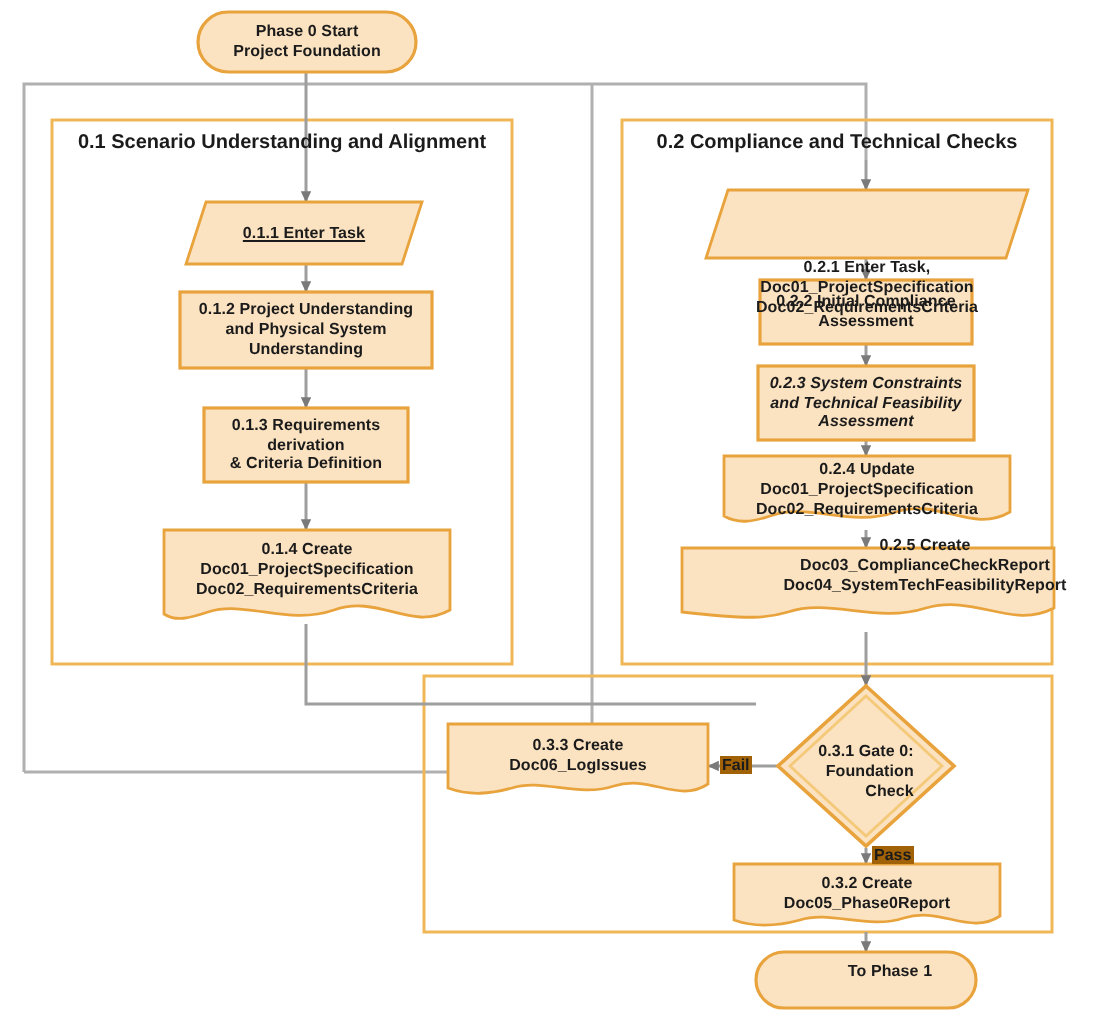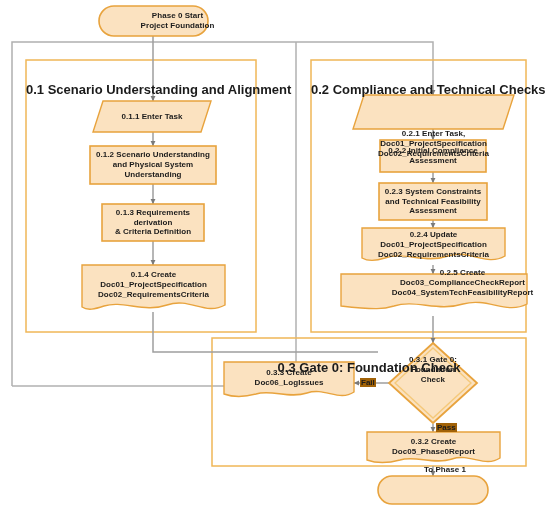--- a/index.html
+++ b/index.html
@@ -29,27 +29,26 @@
     font-size:8px;
     font-weight:bold;
     color:#1b1b1b;
     line-height:1.24;
     letter-spacing:0.05px;
     white-space:pre-line;
     pointer-events:none;
   }
   .grp-title{
     position:absolute;
-    font-size:13px;
+    font-size:10px;
     font-weight:bold;
     color:#1b1b1b;
     text-align:center;
     white-space:nowrap;
     pointer-events:none;
-    margin-top:16px;
   }
   .edge-label{
     position:absolute;
     font-size:8px;
     font-weight:bold;
     color:#1b1b1b;
     white-space:nowrap;
     background:#a16207;
     padding:0 1px;
     pointer-events:none;
@@ -140,69 +139,68 @@
 
     <path d="M224,362 L354,362 L354,392 C339,402 325,387 307,393 C289,399 271,389 256,394 C245,397 235,398 224,394 z" fill="#fbe2c0" stroke="#e8a33d" stroke-width="1.4"></path>
 
     <path d="M367,432 L500,432 L500,458 C485,468 470,453 452,459 C434,465 415,455 400,460 C389,463 378,464 367,460 z" fill="#fbe2c0" stroke="#e8a33d" stroke-width="1.4"></path>
 
     <rect x="378" y="476" width="110" height="28" rx="14" ry="14" fill="#fbe2c0" stroke="#e8a33d" stroke-width="1.6"></rect>
   </svg>
 
   <div class="grp-title" style="left:26px;top:66px;width:230px;">0.1 Scenario Understanding and Alignment</div>
   <div class="grp-title" style="left:311px;top:66px;width:215px;">0.2 Compliance and Technical Checks</div>
-  <div class="grp-title" style="left:212px;top:344px;width:314px;">0.3 Gate 0: Foundation Check</div>
-
-  <div class="node-text" style="left:99px;top:6px;width:109px;height:30px;padding-left:24px;">Phase 0 Start
+
+  <div class="node-text" style="left:99px;top:6px;width:109px;height:30px;">Phase 0 Start
 Project Foundation</div>
 
-  <div class="node-text" style="left:93px;top:101px;width:118px;height:31px;">0.1.1 Enter Task</div>
-
-  <div class="node-text" style="left:88px;top:146px;width:130px;height:38px;">0.1.2 Scenario Understanding
+  <div class="node-text" style="left:93px;top:101px;width:118px;height:31px;text-decoration:underline;">0.1.1 Enter Task</div>
+
+  <div class="node-text" style="left:88px;top:146px;width:130px;height:38px;">0.1.2 Project Understanding
 and Physical System
 Understanding</div>
 
   <div class="node-text" style="left:100px;top:204px;width:106px;height:37px;text-align:center;">0.1.3 Requirements
 derivation
 &amp; Criteria Definition</div>
 
   <div class="node-text" style="left:82px;top:266px;width:143px;height:38px;">0.1.4 Create
 Doc01_ProjectSpecification
 Doc02_RequirementsCriteria</div>
 
   <div class="node-text" style="left:353px;top:95px;width:161px;height:34px;margin-top:32px;">0.2.1 Enter Task,
 Doc01_ProjectSpecification
 Doc02_RequirementsCriteria</div>
 
   <div class="node-text" style="left:378px;top:140px;width:110px;height:32px;">0.2.2 Initial Compliance
 Assessment</div>
 
-  <div class="node-text" style="left:377px;top:183px;width:112px;height:37px;">0.2.3 System Constraints
+  <div class="node-text" style="left:377px;top:183px;width:112px;height:37px;font-style:italic;">0.2.3 System Constraints
 and Technical Feasibility
 Assessment</div>
 
   <div class="node-text" style="left:362px;top:229px;width:143px;height:32px;">0.2.4 Update
 Doc01_ProjectSpecification
 Doc02_RequirementsCriteria</div>
 
   <div class="node-text" style="left:340px;top:267px;width:209px;height:32px;margin-left:18px;">0.2.5 Create
 Doc03_ComplianceCheckReport
 Doc04_SystemTechFeasibilityReport</div>
 
-  <div class="node-text" style="left:393px;top:348px;width:80px;height:44px;">0.3.1 Gate 0:
+  <div class="node-text" style="left:393px;top:364px;width:80px;height:44px;text-align:right;">0.3.1 Gate 0:
 Foundation
 Check</div>
 
   <div class="node-text" style="left:224px;top:364px;width:130px;height:28px;">0.3.3 Create
 Doc06_LogIssues</div>
 
   <div class="node-text" style="left:367px;top:434px;width:133px;height:26px;">0.3.2 Create
 Doc05_Phase0Report</div>
 
-  <div class="node-text" style="left:378px;top:456px;width:134px;height:28px;">To Phase 1</div>
+  <div class="node-text" style="left:378px;top:472px;width:134px;height:28px;">To Phase 1</div>
 
   <div class="edge-label" style="left:360px;top:378px;">Fail</div>
 
   <div class="edge-label" style="left:436px;top:423px;">Pass</div>
 
   <div class="hit" style="left:99px;top:6px;width:109px;height:30px;"></div>
   <div class="hit" style="left:93px;top:101px;width:118px;height:31px;"></div>
   <div class="hit" style="left:90px;top:146px;width:126px;height:38px;"></div>
   <div class="hit" style="left:102px;top:204px;width:102px;height:37px;"></div>
   <div class="hit" style="left:82px;top:265px;width:143px;height:46px;"></div>

